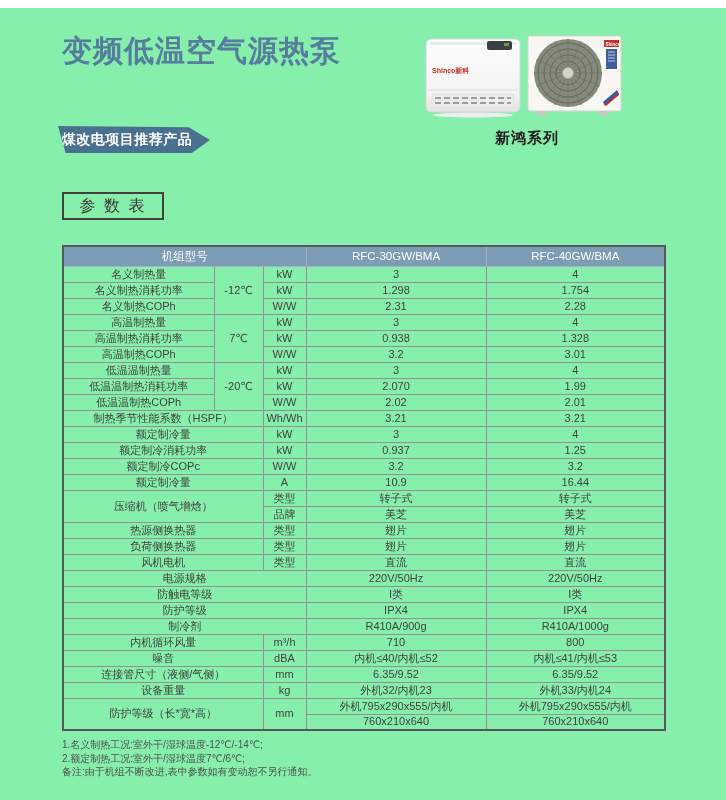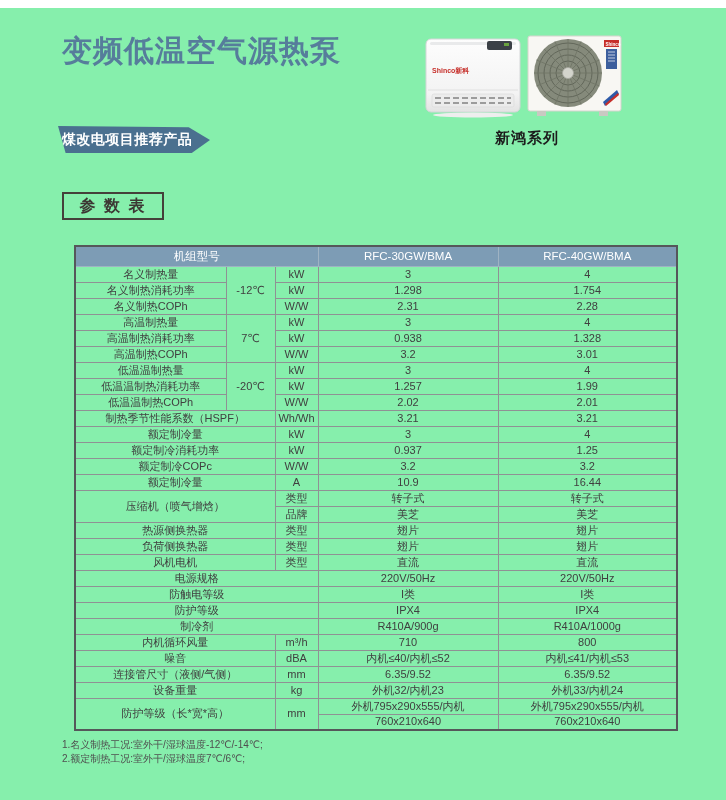--- a/index.html
+++ b/index.html
@@ -23,25 +23,25 @@
   .product-shot { position:absolute; }
   .indoor-svg { left:424px; top:26px; }
   .outdoor-svg { left:527px; top:24px; }
   .series-caption {
     position:absolute; left:458px; top:121px; width:138px; text-align:center;
     font-size:15px; font-weight:bold; color:#1c1c1c; letter-spacing:1px;
   }
   
   .section-box {
     position:absolute; left:62px; top:184px; width:102px; height:28px;
-    border:2px solid #45403a; color:#3c3733; font-size:16px; font-weight:bold;
+    border:2px solid #45403a; color:#3c3733; font-size:16px; font-weight:normal;
     display:flex; align-items:center; justify-content:center; letter-spacing:2px;
   }
   
-  .table-wrap { position:absolute; left:74px; top:237px; }
+  .table-wrap { position:absolute; left:62px; top:237px; }
   table.spec {
     border-collapse:collapse; table-layout:fixed; width:602px;
     border:2px solid #55575a;
   }
   table.spec th, table.spec td {
     border:1px solid #8f9194; text-align:center; vertical-align:middle;
     font-size:11px; color:#404040; height:16px; padding:0 2px;
     line-height:1.15; overflow:hidden; white-space:nowrap;
   }
   table.spec thead th {
@@ -183,21 +183,21 @@
           <tr>
             <td>低温温制热量</td>
             <td rowspan="3">-20℃</td>
             <td>kW</td>
             <td>3</td>
             <td>4</td>
           </tr>
           <tr>
             <td>低温温制热消耗功率</td>
             <td>kW</td>
-            <td>1.257</td>
+            <td>2.070</td>
             <td>1.99</td>
           </tr>
           <tr>
             <td>低温温制热COPh</td>
             <td>W/W</td>
             <td>2.02</td>
             <td>2.01</td>
           </tr>
           <tr>
             <td colspan="2">制热季节性能系数（HSPF）</td>
@@ -312,15 +312,16 @@
             <td>760x210x640</td>
             <td>760x210x640</td>
           </tr>
         </tbody>
     </table>
   </div>
 
   <div class="notes">
     <div>1.名义制热工况:室外干/湿球温度-12℃/-14℃;</div>
     <div>2.额定制热工况:室外干/湿球温度7℃/6℃;</div>
+    <div>备注:由于机组不断改进,表中参数如有变动恕不另行通知。</div>
   </div>
 
 </div>
 
 </body></html>

